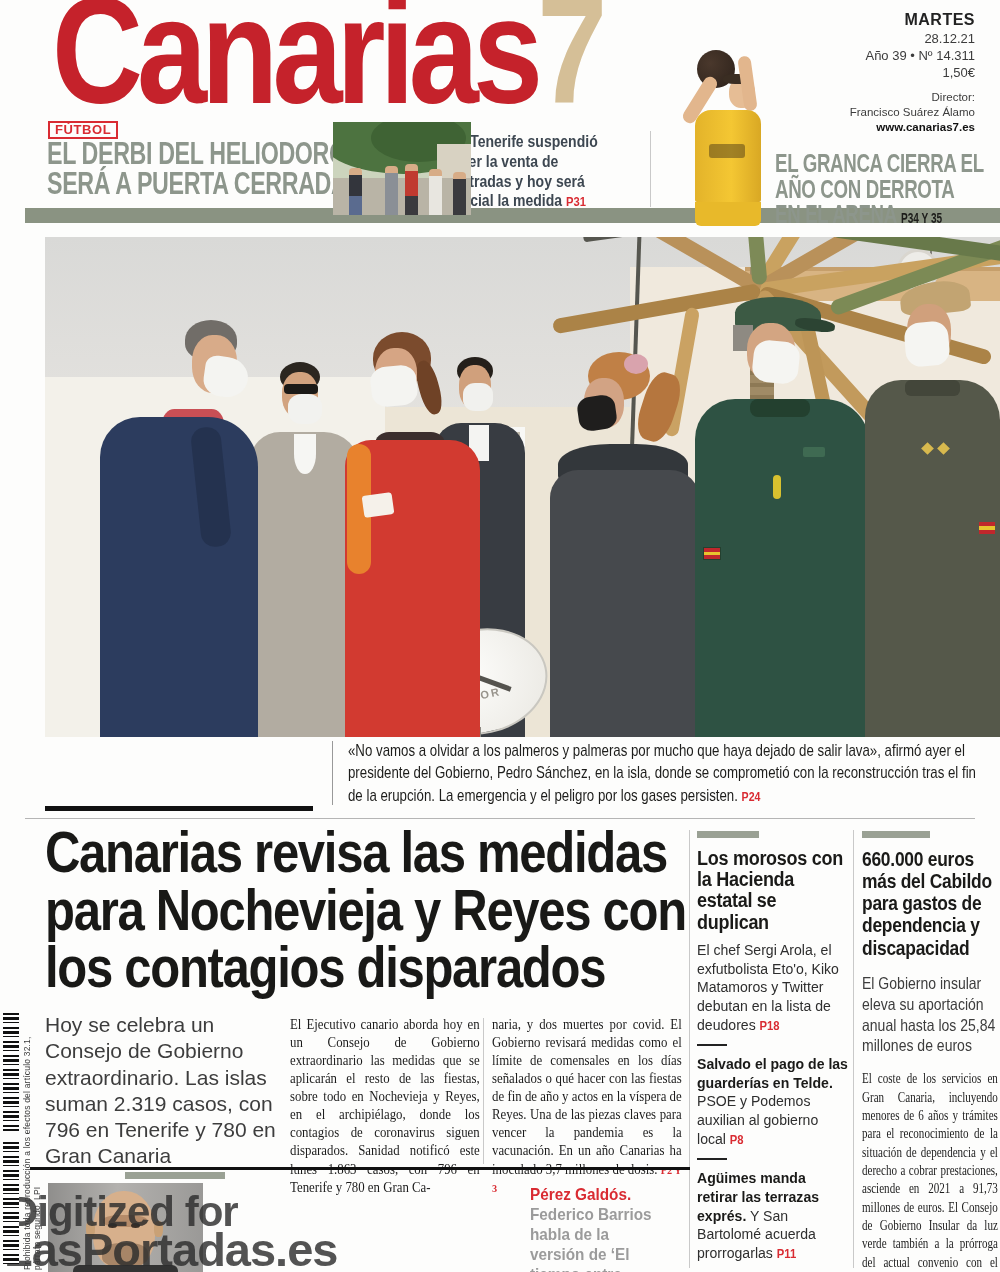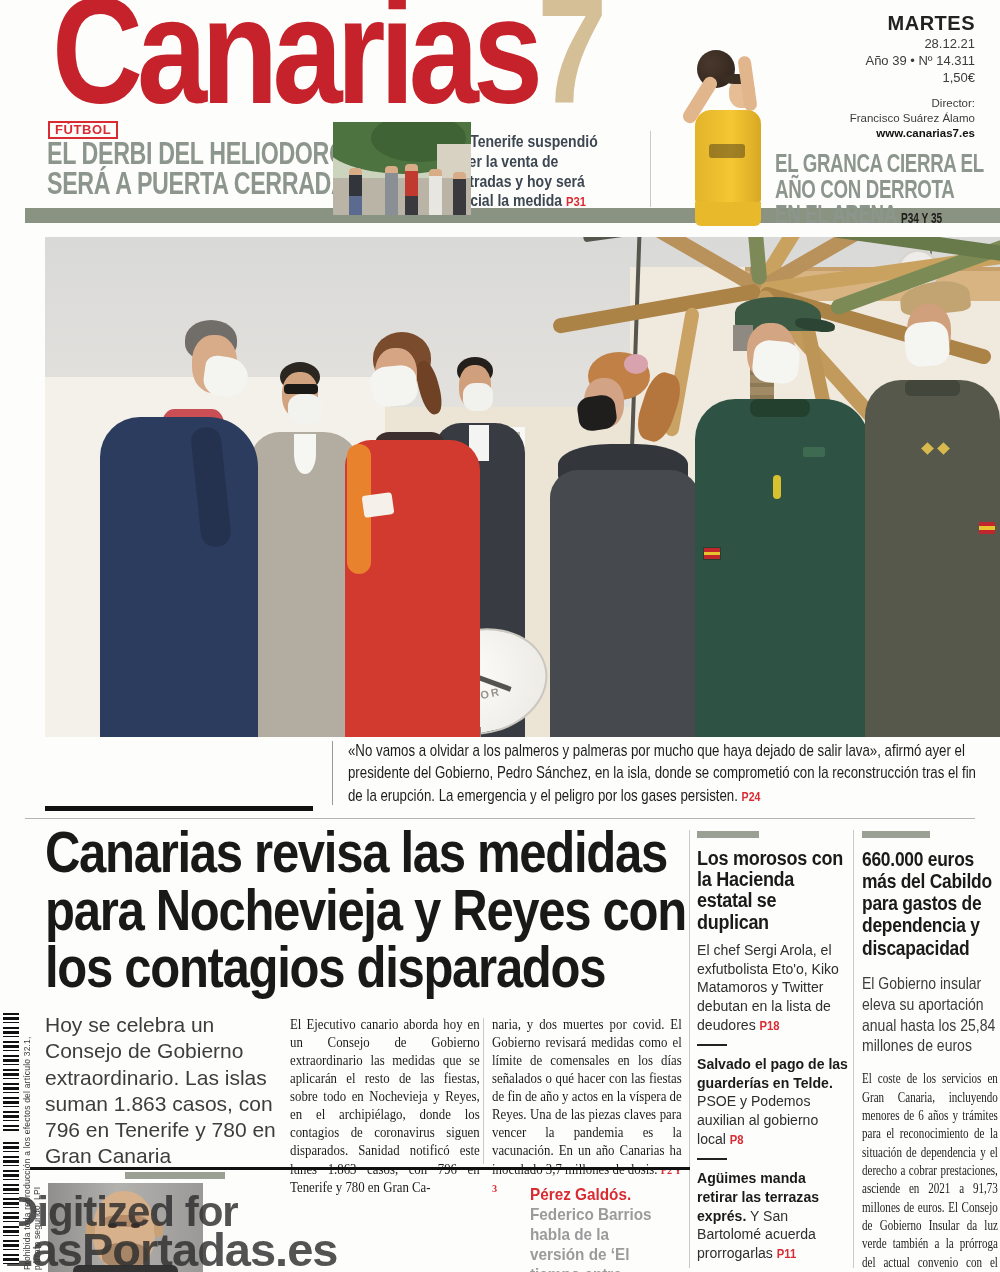--- a/index.html
+++ b/index.html
@@ -14,21 +14,21 @@
   *{margin:0;padding:0;box-sizing:border-box}
   body{background:#777;font-family:"Liberation Sans",sans-serif}
   .page{position:relative;width:1000px;height:1272px;background:#fdfdfc;margin:0 auto;overflow:hidden}
   .abs{position:absolute}
 
   
   .mast{font-weight:bold;font-size:150px;line-height:1;letter-spacing:-7px;
         transform:scaleX(.84);transform-origin:0 0;color:var(--mast);white-space:nowrap}
   .mast .seven{color:var(--gold)}
   .info{width:220px;text-align:right;color:#3c3c3c;font-size:13px;line-height:1.3}
-  .info .day{font-weight:bold;font-size:20px;color:#222;letter-spacing:.5px}
+  .info .day{font-weight:bold;font-size:16px;color:#222;letter-spacing:.5px}
   .info .dir{margin-top:9px;font-size:11.5px;line-height:1.3}
   .info .web{font-weight:bold;color:#111}
 
   
   .kicker{display:inline-block;border:2px solid var(--red);color:var(--red);
           font-size:13px;font-weight:bold;letter-spacing:.6px;padding:0 5px;line-height:14px}
   .secline{font-weight:bold;text-transform:uppercase;color:var(--sec);white-space:nowrap;
            transform-origin:0 50%;letter-spacing:-.5px}
   .derbi .secline{font-size:31px;line-height:.98;transform:scaleX(.75)}
   .granca .secline{font-size:26px;line-height:.99;transform:scaleX(.72)}
@@ -273,21 +273,21 @@
     <div class="quote"><span>«No vamos a olvidar a los palmeros y palmeras por mucho que haya dejado de salir lava», afirmó ayer el presidente del Gobierno, Pedro Sánchez, en la isla, donde se comprometió con la reconstrucción tras el fin de la erupción. La emergencia y el peligro por los gases persisten. </span><span class="pref">P24</span></div>
   </div>
   <div class="abs" style="left:25px;top:818px;width:950px;height:1px;background:#b5b5b5"></div>
 
   <div class="abs main-hl" style="left:45px;top:824px;width:660px">
     <div>Canarias revisa las medidas</div>
     <div>para Nochevieja y Reyes con</div>
     <div>los contagios disparados</div>
   </div>
 
-  <div class="abs intro" style="left:45px;top:1012px;width:245px">Hoy se celebra un Consejo de Gobierno extraordinario. Las islas suman 1.863 casos, con 796 en Tenerife y 780 en Gran Canaria</div>
+  <div class="abs intro" style="left:45px;top:1012px;width:245px">Hoy se celebra un Consejo de Gobierno extraordinario. Las islas suman 2.319 casos, con 796 en Tenerife y 780 en Gran Canaria</div>
 
   <div class="abs" style="left:290px;top:1016px;width:190px">
     <div class="serif colinner">El Ejecutivo canario aborda hoy en un Consejo de Gobierno extraordinario las medidas que se aplicarán el resto de las fiestas, sobre todo en Nochevieja y Reyes, en el archipiélago, donde los contagios de coronavirus siguen disparados. Sanidad notificó este lunes 1.863 casos, con 796 en Tenerife y 780 en Gran Ca-</div>
   </div>
   <div class="abs vline" style="left:483px;top:1018px;height:146px"></div>
   <div class="abs" style="left:492px;top:1016px;width:190px">
     <div class="serif colinner"><span>naria, y dos muertes por covid. El Gobierno revisará medidas como el límite de comensales en los días señalados o qué hacer con las fiestas de fin de año y actos en la víspera de Reyes. Una de las piezas claves para vencer la pandemia es la vacunación. En un año Canarias ha inoculado 3,7 millones de dosis. </span><span class="pref">P2 Y 3</span></div>
   </div>
 
   <div class="abs vline" style="left:689px;top:830px;height:438px"></div>

